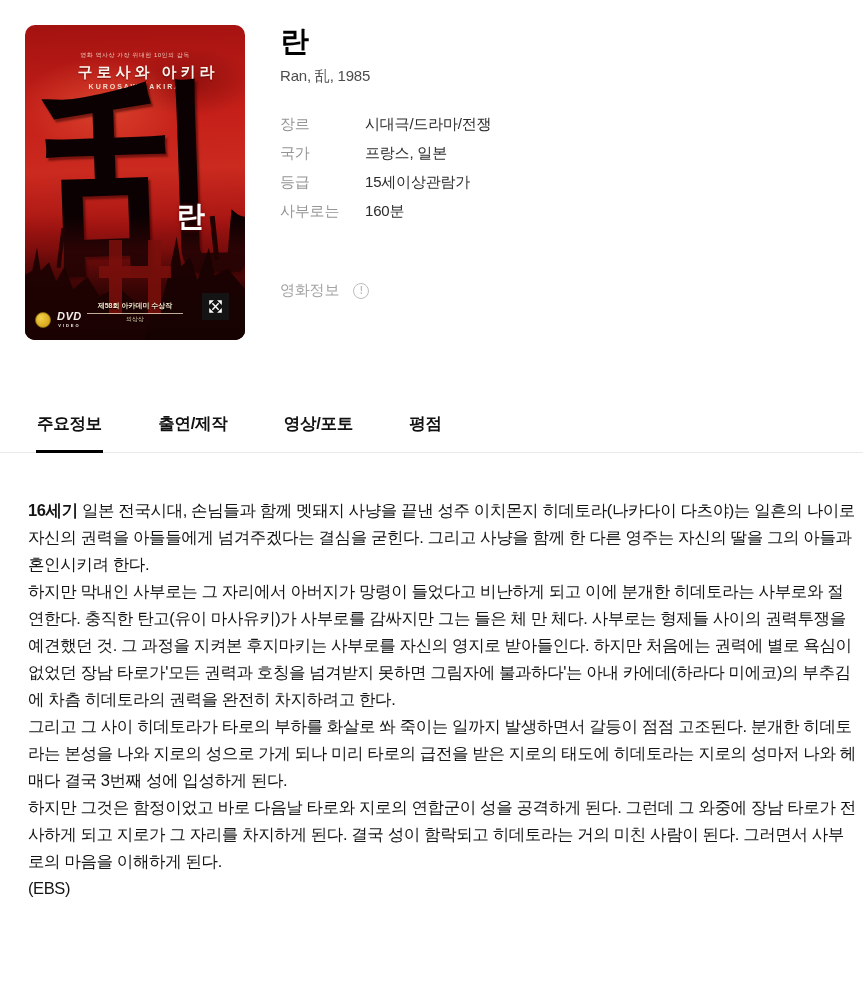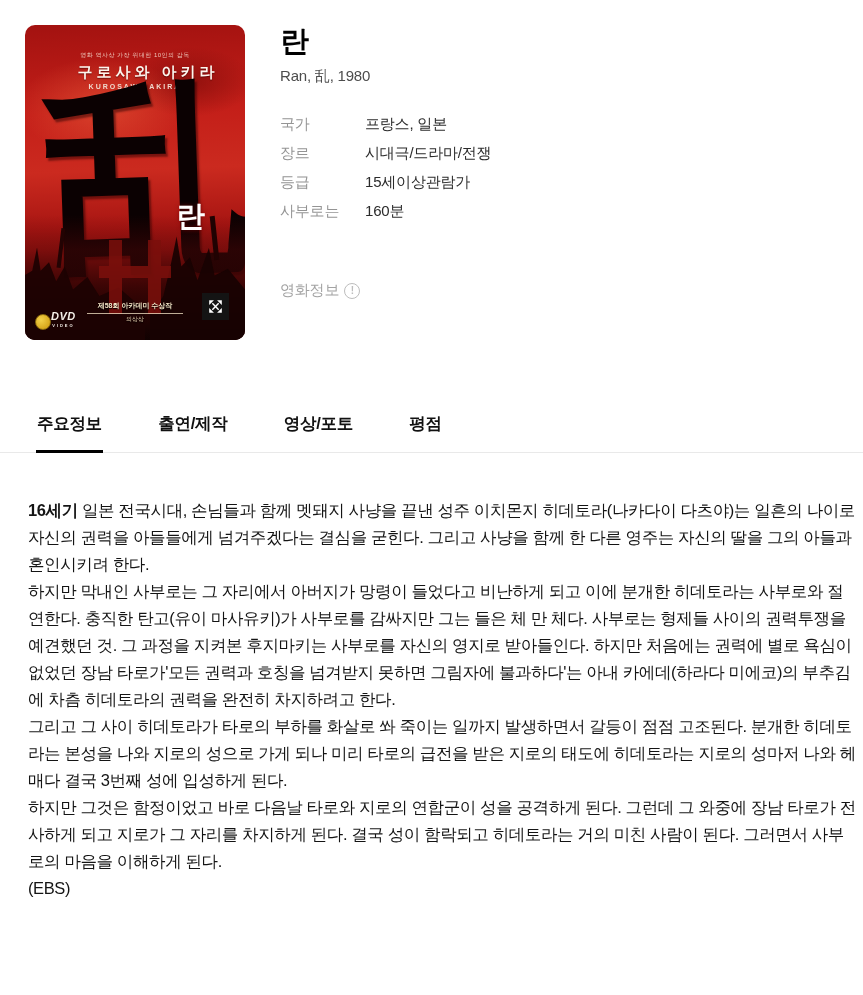--- a/index.html
+++ b/index.html
@@ -36,42 +36,42 @@
   .sil-banner2 { position:absolute; bottom:80px; right:28px; width:5px; height:44px; background:#200202; transform:rotate(-6deg); }
   .poster-cross { position:absolute; left:50%; bottom:26px; transform:translateX(-50%);
             width:72px; height:74px; opacity:.85; }
   .poster-cross .v1,.poster-cross .v2 { position:absolute; top:0; width:13px; height:100%; background:#7c100c; }
   .poster-cross .v1 { left:10px; } .poster-cross .v2 { right:10px; }
   .poster-cross .h1 { position:absolute; top:26px; left:0; width:100%; height:12px; background:#7c100c; }
   .poster-award { position:absolute; bottom:16px; left:0; width:100%; text-align:center;
             font-size:7px; font-weight:bold; color:#f6e7c8; text-shadow:0 1px 1px #000; }
   .poster-award-line { width:96px; height:1px; background:rgba(246,231,200,.75); margin:2px auto 1px; }
   .poster-award-sub { font-size:6px; font-weight:normal; color:#e8d3b2; }
-  .poster-badges { position:absolute; left:10px; bottom:10px; display:flex; align-items:flex-end; gap:0; }
+  .poster-badges { position:absolute; left:10px; bottom:10px; display:flex; align-items:flex-start; gap:6px; }
   .cert-badge { width:16px; height:16px; border-radius:50%; background:radial-gradient(circle at 35% 35%, #f3d14a, #d8a81d 70%);
             border:1px solid #8a6a10; }
   .dvd-logo { color:#f4efe8; font-size:11px; font-weight:bold; font-style:italic; letter-spacing:.5px; line-height:9px; text-align:center; }
   .dvd-logo small { display:block; font-size:4px; font-style:normal; letter-spacing:2px; }
   .expand-btn { position:absolute; right:16px; bottom:20px; width:27px; height:27px;
             background:#141414; display:flex; align-items:center; justify-content:center; cursor:pointer; }
   .expand-btn svg { width:19px; height:19px; }
 
   
   .header-info { position:absolute; left:280px; top:24px; width:560px; }
   .movie-title { font-size:29px; font-weight:bold; color:#000; line-height:34px; letter-spacing:-.5px; }
   .movie-subtitle { margin-top:9px; font-size:15px; color:#4c4c4c; letter-spacing:-.2px; }
   .fields { margin-top:24px; }
   .field-row { display:flex; align-items:center; height:29px; font-size:15px; letter-spacing:-.2px; }
   .field-label { width:85px; color:#949494; flex:none; }
   .field-value { color:#2b2b2b; }
   .field-row .first-value { width:192px; flex:none; }
   .rating-label { width:50px; color:#949494; flex:none; }
   .rating-star { color:#e03131; margin-right:3px; font-size:15px; }
   .rating-value { color:#1c1c1c; font-weight:bold; font-size:15px; }
-  .movie-info-row { margin-top:55px; display:flex; align-items:center; gap:5px;
+  .movie-info-row { margin-top:55px; display:flex; align-items:center; gap:14px;
             font-size:15px; color:#a3a3a3; cursor:pointer; letter-spacing:-.2px; }
   .info-icon { display:inline-flex; align-items:center; justify-content:center;
             width:16px; height:16px; border:1px solid #bdbdbd; border-radius:50%;
             font-size:10px; font-weight:bold; color:#bdbdbd; }
 
   
   .tabbar { position:absolute; left:0; top:398px; width:863px; padding-left:36px;
             border-bottom:1px solid #e9e9e9; }
   .tab { display:inline-block; margin-right:50px; padding:15px 1px 17px; font-size:16.5px;
             font-weight:bold; color:#111; letter-spacing:-.3px; cursor:pointer; position:relative; }
@@ -122,30 +122,30 @@
         <polygon points="4,4 10,4 4,10" fill="#ffffff"></polygon>
         <polygon points="20,4 14,4 20,10" fill="#ffffff"></polygon>
         <polygon points="4,20 10,20 4,14" fill="#ffffff"></polygon>
         <polygon points="20,20 14,20 20,14" fill="#ffffff"></polygon>
       </svg>
     </div>
   </div>
 
   <div class="header-info">
     <div class="movie-title">란</div>
-    <div class="movie-subtitle">Ran, 乱, 1980</div>
+    <div class="movie-subtitle">Ran, 乱, 1985</div>
 
     <div class="fields">
       <div class="field-row">
+        <span class="field-label">장르</span>
+        <span class="field-value">시대극/드라마/전쟁</span>
+      </div>
+      <div class="field-row">
         <span class="field-label">국가</span>
         <span class="field-value">프랑스, 일본</span>
-      </div>
-      <div class="field-row">
-        <span class="field-label">장르</span>
-        <span class="field-value">시대극/드라마/전쟁</span>
       </div>
       <div class="field-row">
         <span class="field-label">등급</span>
         <span class="field-value">15세이상관람가</span>
       </div>
       <div class="field-row">
         <span class="field-label">사부로는</span>
         <span class="field-value">160분</span>
       </div>
     </div>

